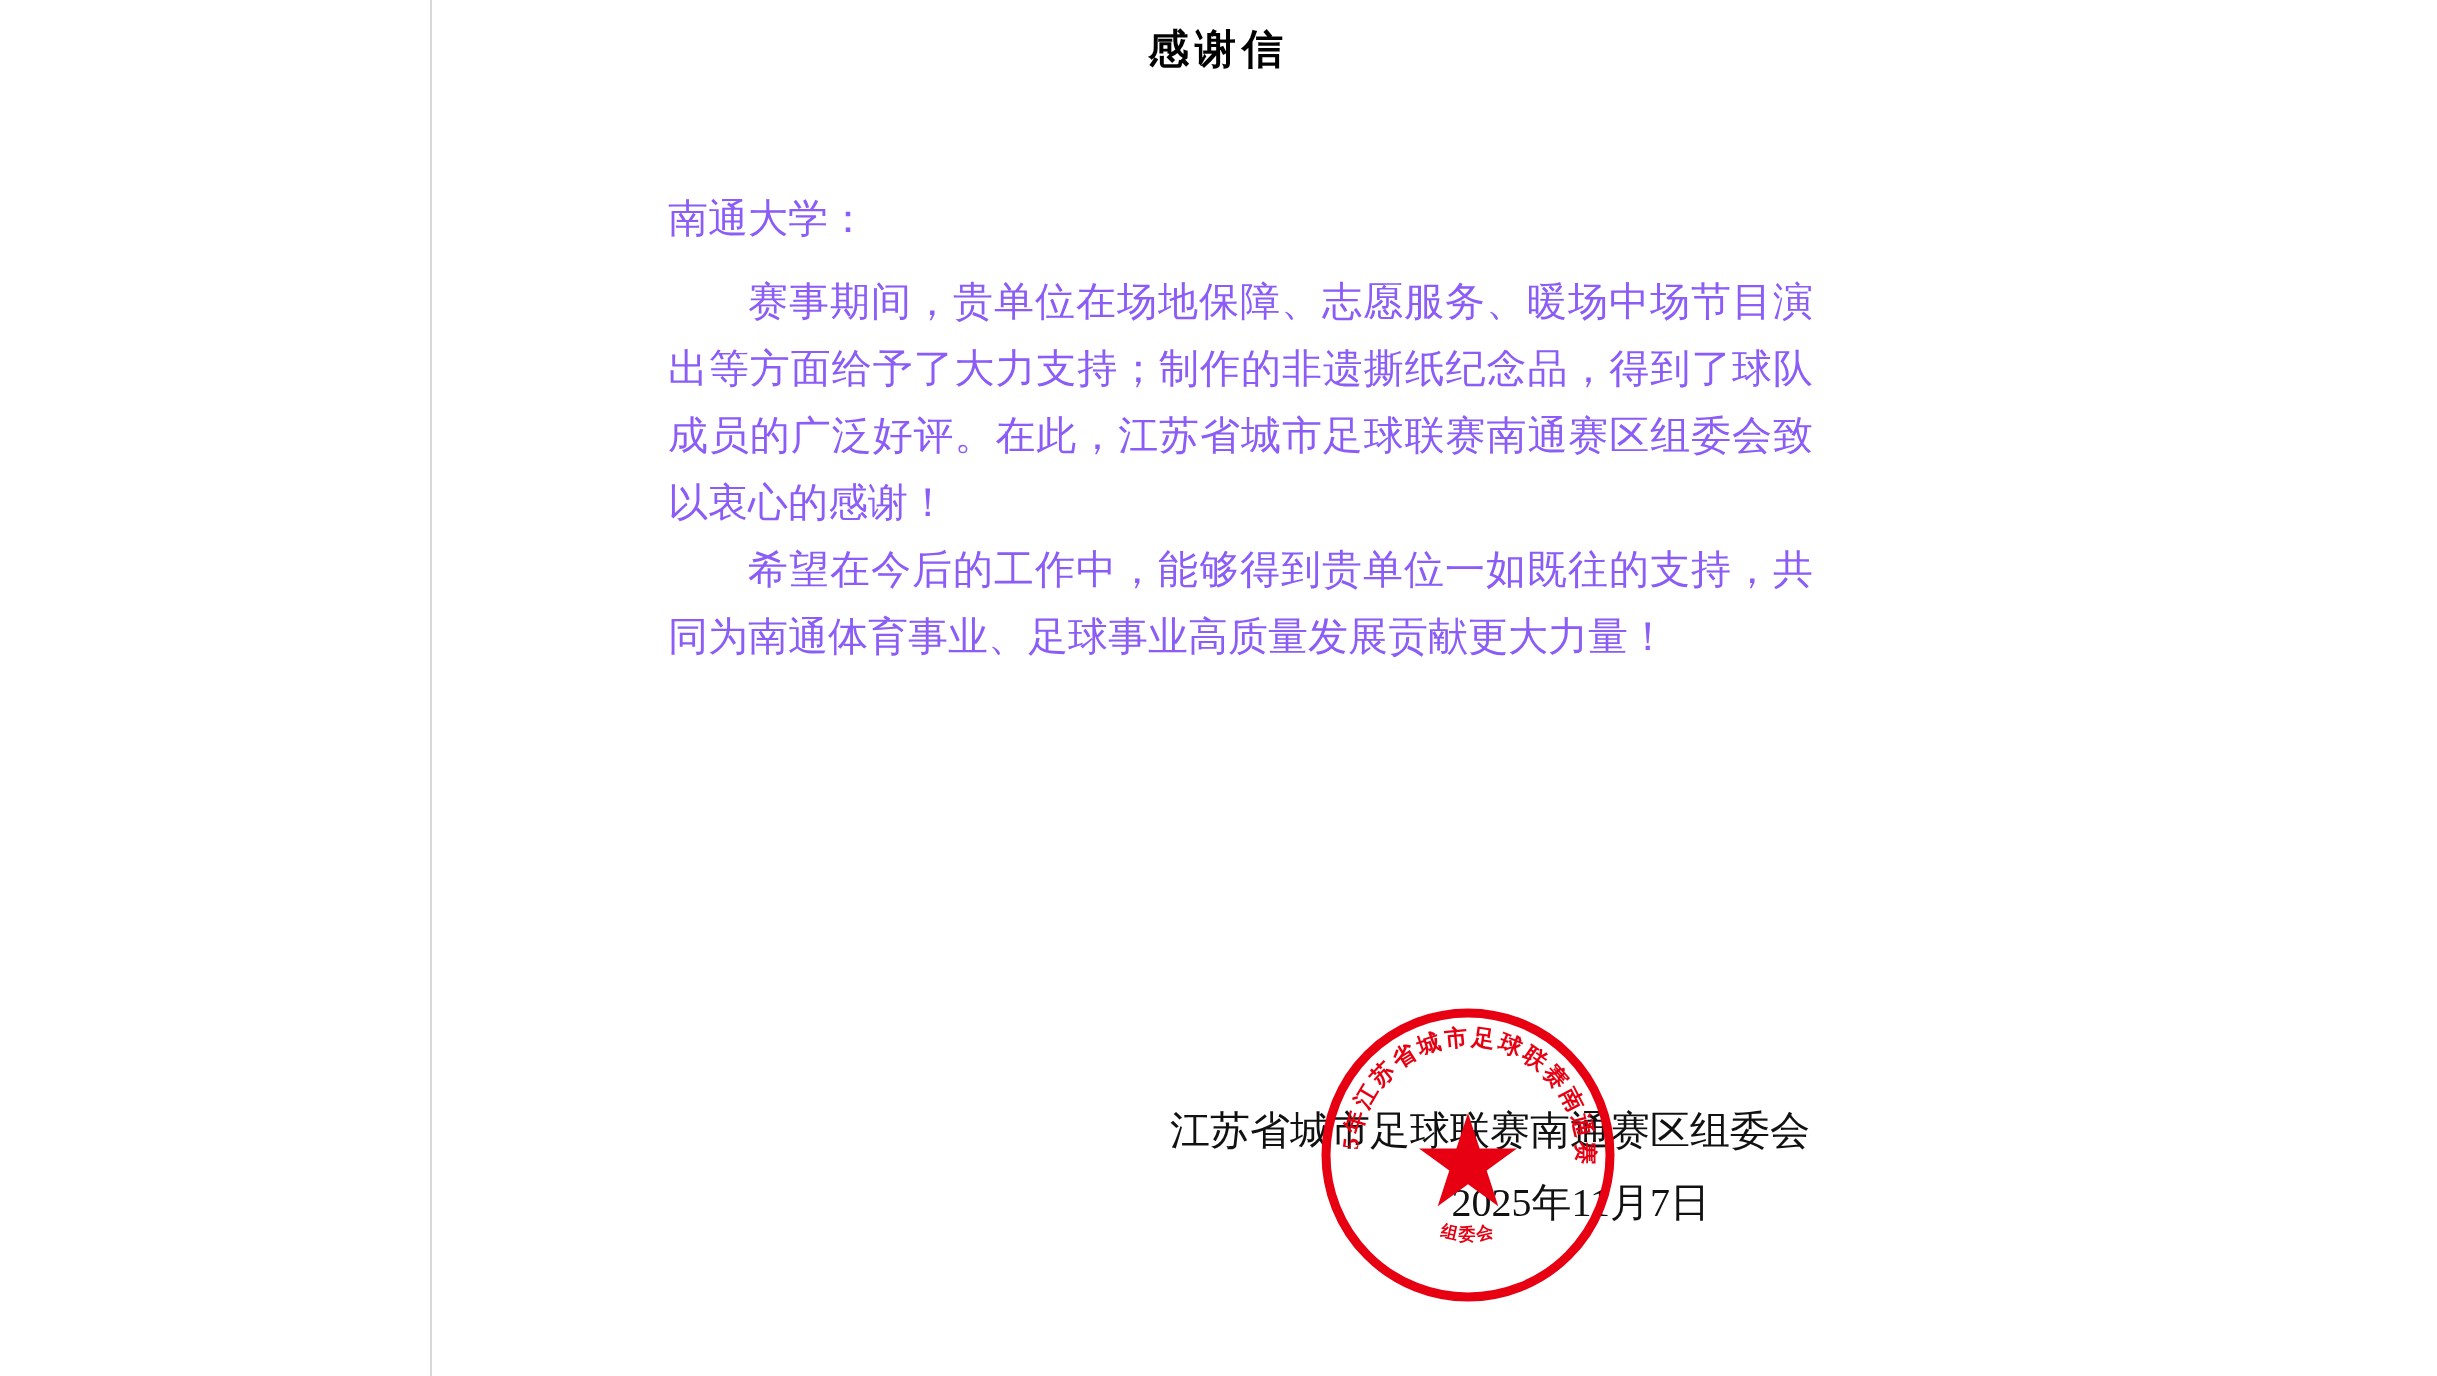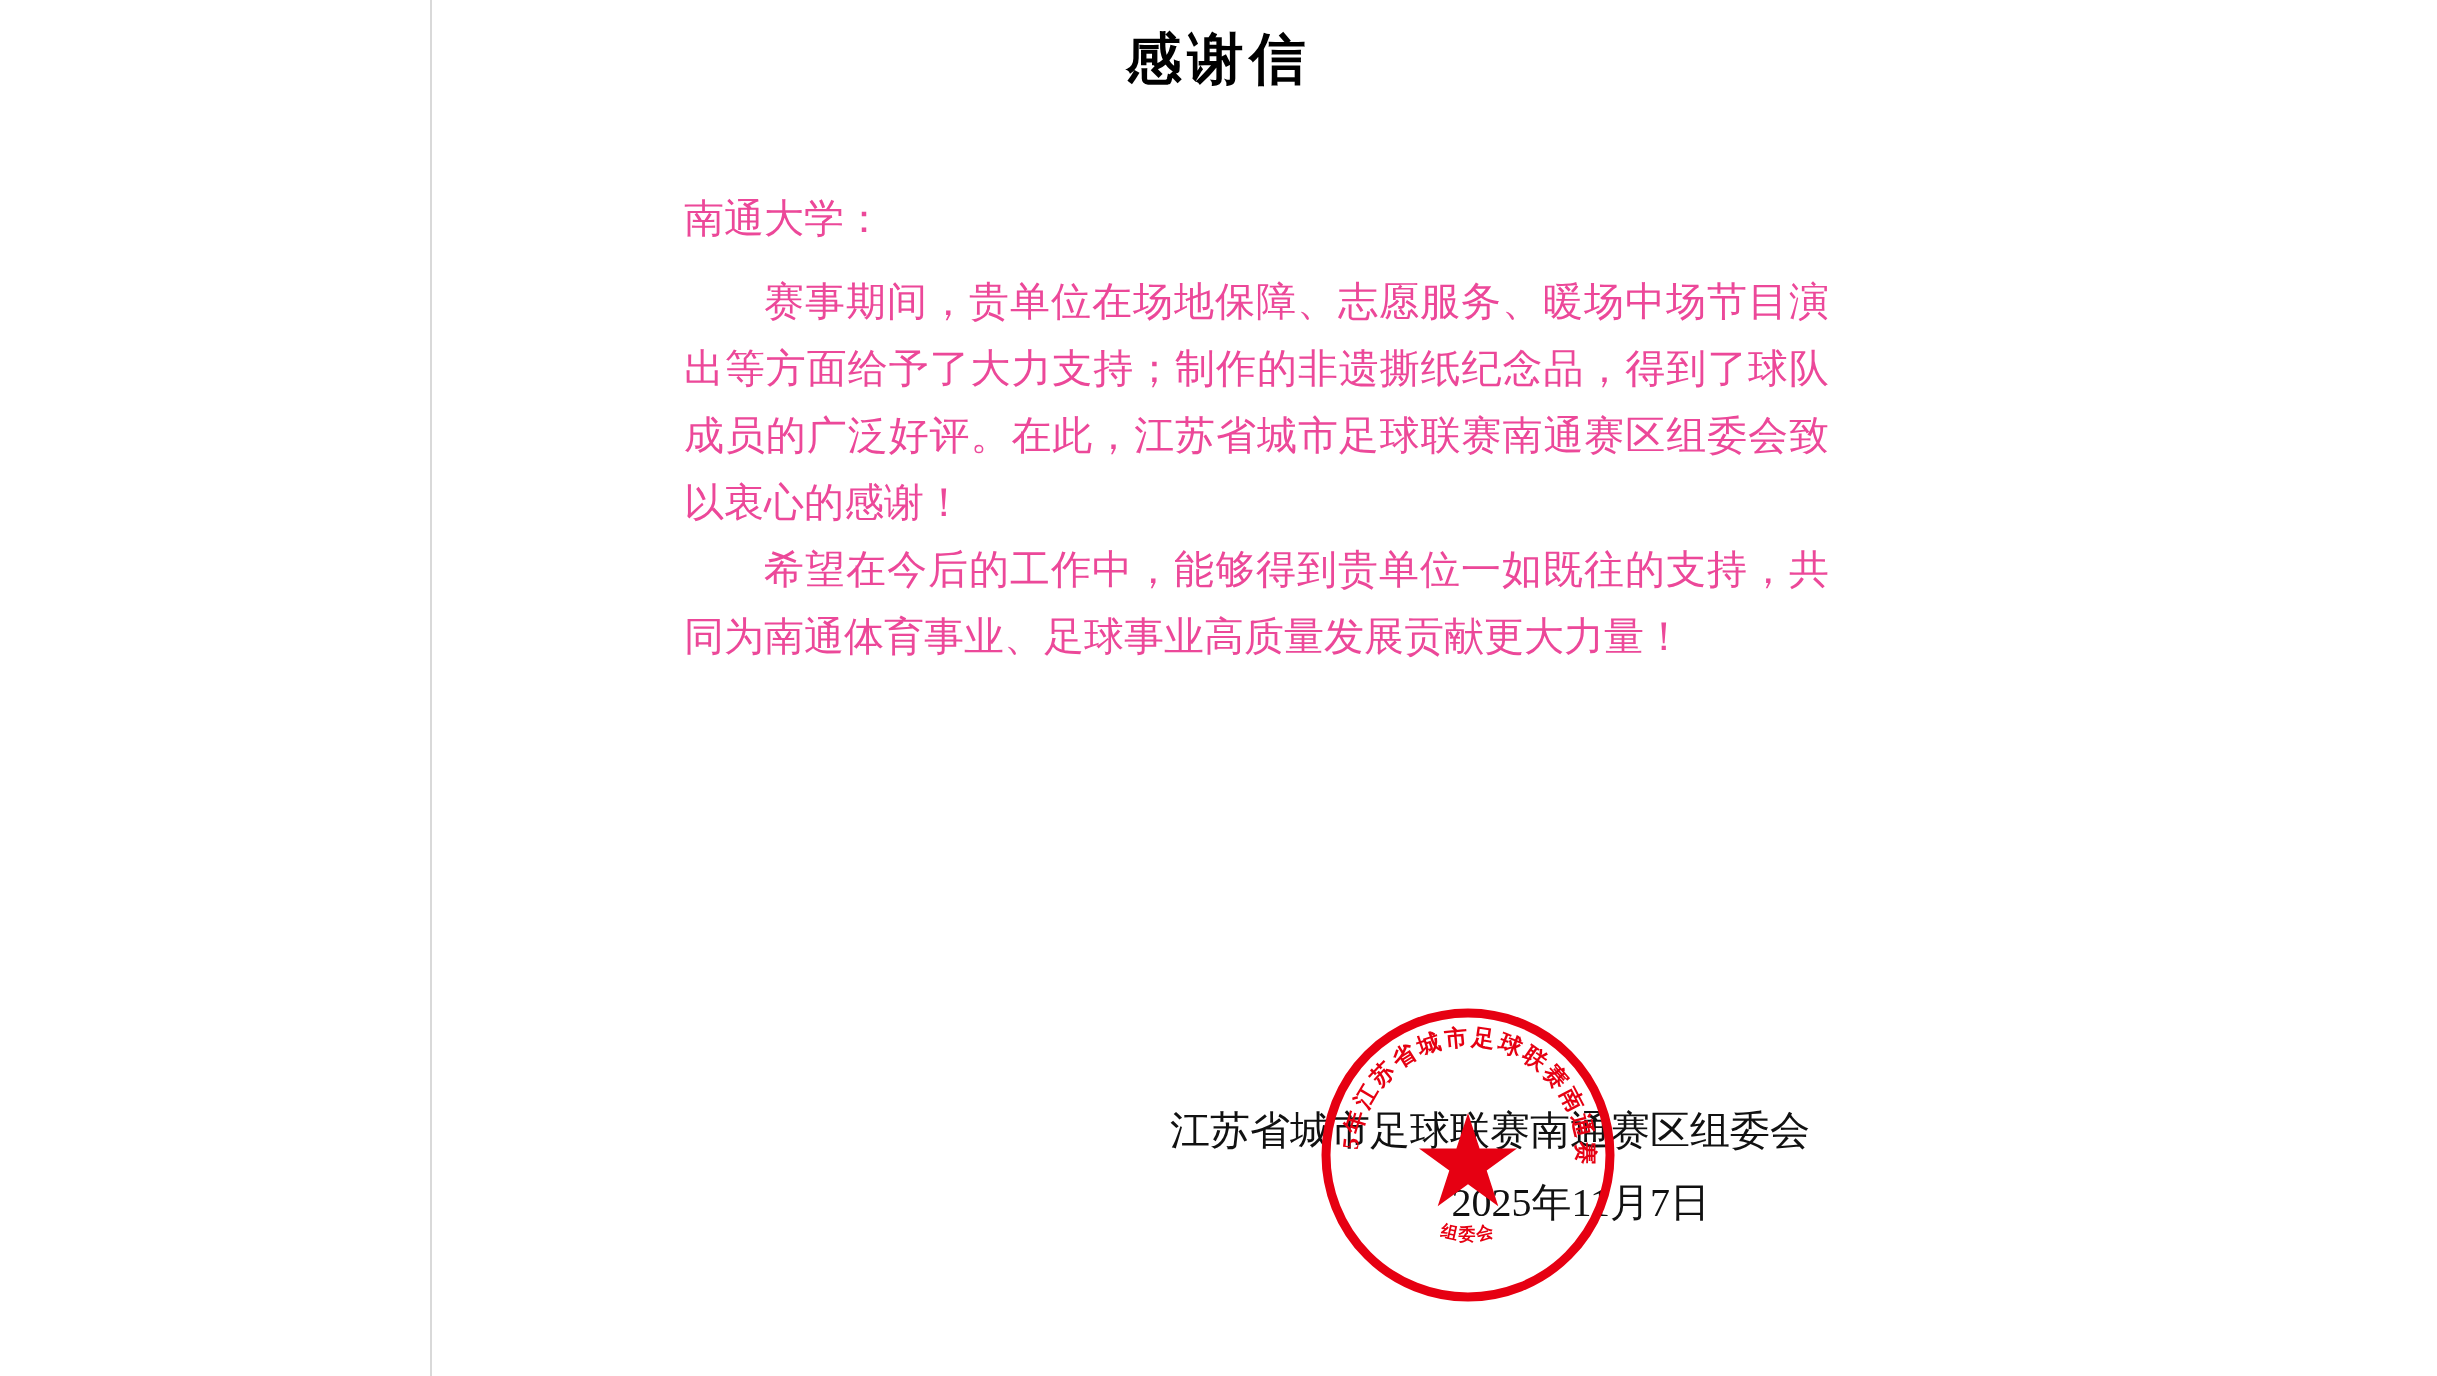--- a/index.html
+++ b/index.html
@@ -32,33 +32,33 @@
     width: 2437px;
     height: 1376px;
   }
 
   .doc-title {
     position: absolute;
     left: 0;
     top: 22px;
     width: 2437px;
     text-align: center;
-    font-size: 56px;
+    font-size: 41px;
     font-weight: bold;
     letter-spacing: 6px;
     color: #000000;
     font-family: "Liberation Serif", "DejaVu Serif", serif;
   }
 
   .body-block {
     position: absolute;
-    left: 684px;
+    left: 668px;
     top: 185px;
     width: 1145px;
-    color: #ec4899;
+    color: #8b5cf6;
     font-size: 40px;
     line-height: 67px;
     font-family: "Liberation Serif", "DejaVu Serif", serif;
   }
 
   .salutation {
     margin: 0 0 16px 0;
     text-align: justify;
     text-justify: inter-ideograph;
   }

